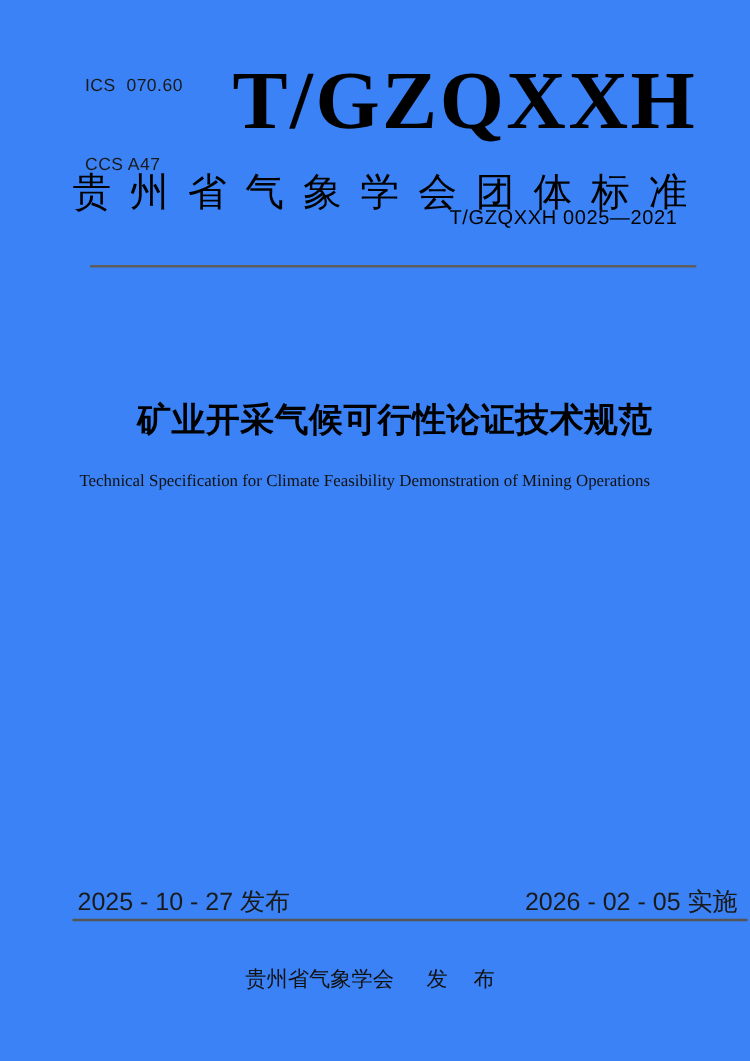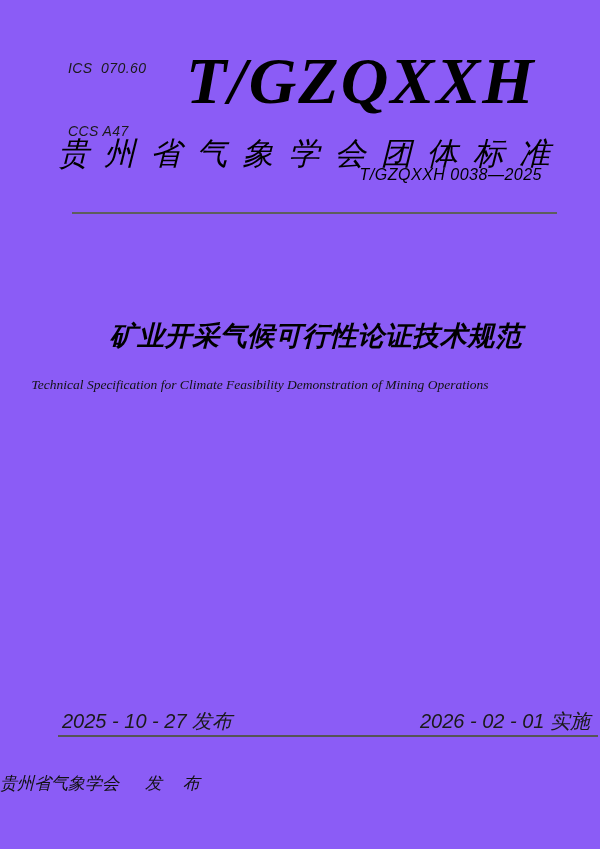--- a/index.html
+++ b/index.html
@@ -6,22 +6,21 @@
   html, body { background: #ffffff; }
   body {
     width: 600px; height: 849px;
     font-family: "Liberation Sans", "DejaVu Sans", sans-serif;
     color: #111111;
     position: relative;
     overflow: hidden;
   }
   .page {
     position: absolute; inset: 0;
-    background: #8b5cf6;
-    font-style: italic;
+    background: #3b82f6;
   }
   
   .codes {
     position: absolute; left: 68px; top: 16px;
     font-size: 14px; line-height: 21px;
     color: #1a1a1a; letter-spacing: 0.4px;
     white-space: pre;
   }
   
   .brand {
@@ -53,71 +52,71 @@
   .title-cn {
     position: absolute; left: 0; top: 318px; width: 600px;
     padding-left: 32px;
     text-align: center;
     font-size: 27px; font-weight: 700; letter-spacing: 0.5px;
     color: #000000; white-space: nowrap;
   }
   
   .title-en {
     position: absolute; left: 0; top: 377px; width: 520px;
-    text-align: center;
+    text-align: right;
     font-family: "Liberation Serif", "DejaVu Serif", serif;
     font-size: 13.5px; color: #111111;
     white-space: nowrap;
   }
   
   .dates {
     position: absolute; left: 62px; top: 708px; width: 528px;
     display: flex; justify-content: space-between;
     font-size: 20px; color: #1a1a1a;
     white-space: pre;
   }
   .rule-bottom {
     position: absolute; left: 58px; top: 735px;
     width: 540px; height: 2px; background: #555555;
   }
   
   .publisher-row {
     position: absolute; left: 0; top: 772px; width: 600px;
-    display: flex; align-items: baseline;
+    display: flex; justify-content: center; align-items: baseline;
     gap: 26px;
     font-size: 17px; color: #111111;
     white-space: pre;
   }
   .publish-word { letter-spacing: 8px; }
 </style>
 </head>
 <body>
 
 <div class="page">
 
   <div class="codes">
     <div>ICS  070.60</div>
     <div>CCS A47</div>
   </div>
 
   <div class="brand">T/GZQXXH</div>
 
   <div class="society">贵州省气象学会团体标准</div>
 
-  <div class="std-number">T/GZQXXH 0038—2025</div>
+  <div class="std-number">T/GZQXXH 0025—2021</div>
 
   <div class="rule-top"></div>
 
   <div class="title-cn">矿业开采气候可行性论证技术规范</div>
 
   <div class="title-en">Technical Specification for Climate Feasibility Demonstration of Mining Operations</div>
 
   <div class="dates">
     <span>2025 - 10 - 27 发布</span>
-    <span>2026 - 02 - 01 实施</span>
+    <span>2026 - 02 - 05 实施</span>
   </div>
 
   <div class="rule-bottom"></div>
 
   <div class="publisher-row">
     <span>贵州省气象学会</span>
     <span class="publish-word">发 布</span>
   </div>
 
 </div>

